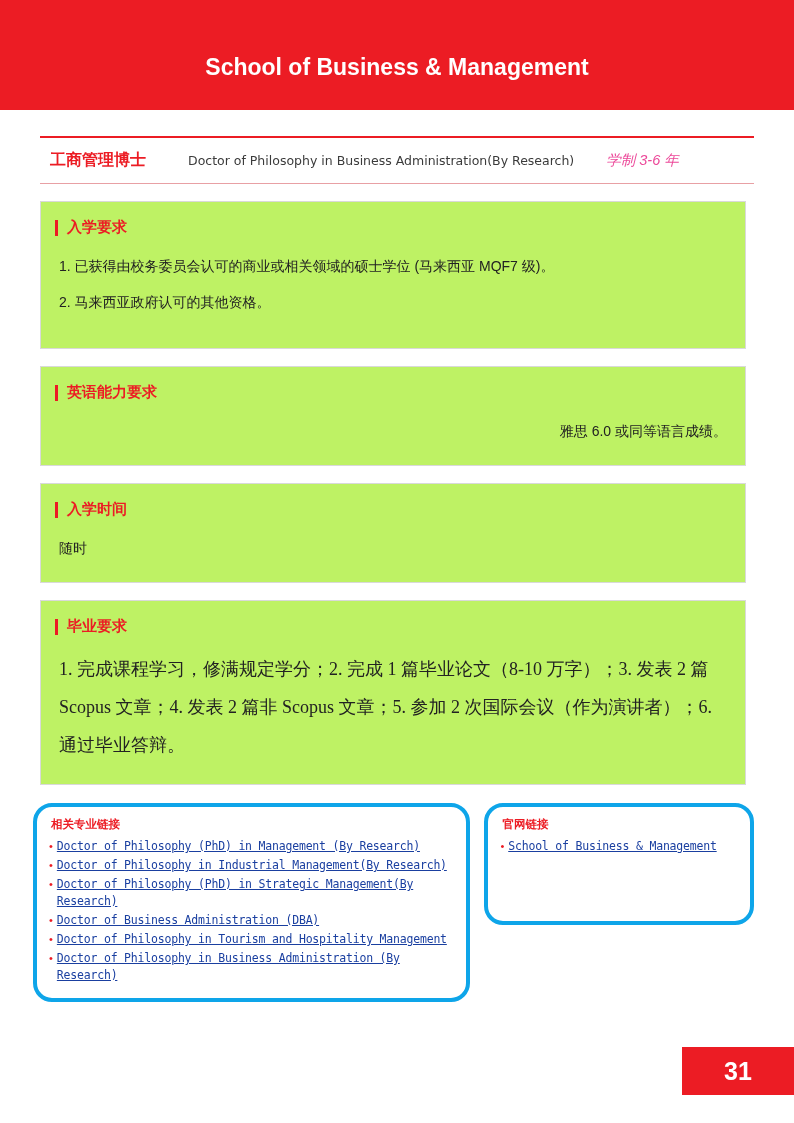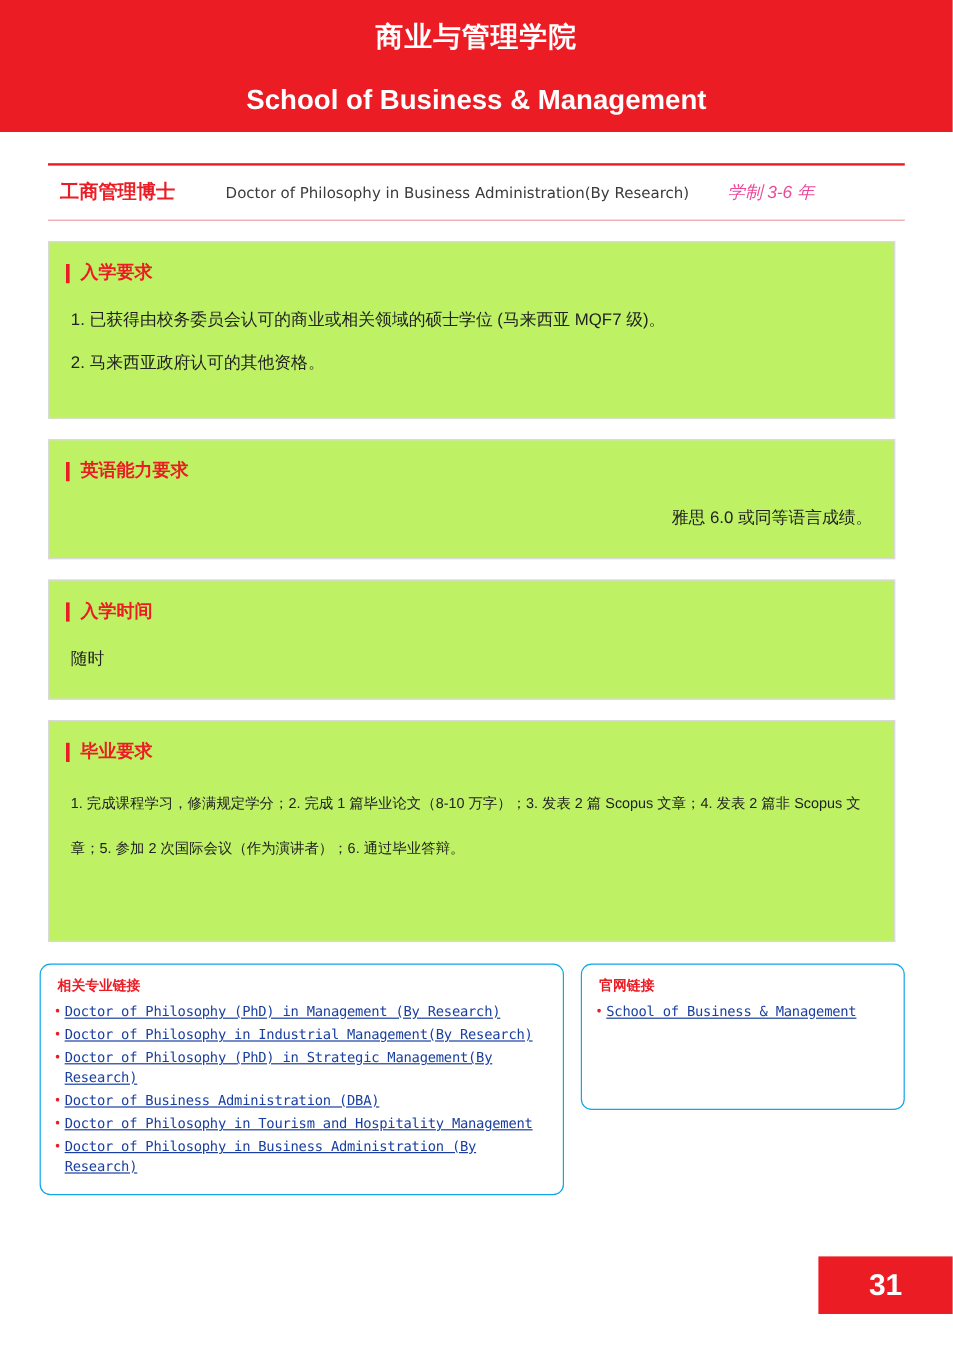--- a/index.html
+++ b/index.html
@@ -104,35 +104,35 @@
   }
   .sec-line {
     color: #222222;
     font-size: 14px;
     line-height: 30px;
     margin: 0 0 6px 4px;
   }
   .sec-line:last-child { margin-bottom: 0; }
   .sec-para {
     color: #222222;
-    font-size: 12px;
+    font-size: 18px;
     line-height: 38px;
     margin: 0 0 0 4px;
-    font-family: Liberation Sans, sans-serif;
+    font-family: Liberation Serif, serif;
   }
 
   
   .links-row {
     display: flex;
     margin: 18px 40px 0 33px;
     align-items: flex-start;
   }
   .link-box {
-    border: 1px solid #0ea5e9;
-    border-radius: 9px;
+    border: 4px solid #0ea5e9;
+    border-radius: 19px;
     padding: 10px 12px 12px 12px;
     box-sizing: border-box;
     background: #ffffff;
   }
   .link-box.left  { width: 438px; margin-right: 14px; }
   .link-box.right { width: 270px; min-height: 122px; }
   .link-box-title {
     color: #ec1c24;
     font-size: 11.5px;
     font-weight: bold;
@@ -173,21 +173,20 @@
     font-weight: bold;
     display: flex;
     align-items: center;
     justify-content: center;
   }
 </style>
 </head>
 <body>
 
 <div class="header">
-  <div class="header-cn">商业与管理学院</div>
   <div class="header-en">School of Business &amp; Management</div>
 </div>
 
 <div class="title-block">
   <div class="title-cn">工商管理博士</div>
   <div class="title-en">Doctor of Philosophy in Business Administration(By Research)</div>
   <div class="title-dur">学制 3-6 年</div>
 </div>
 
 <div class="card tall">

